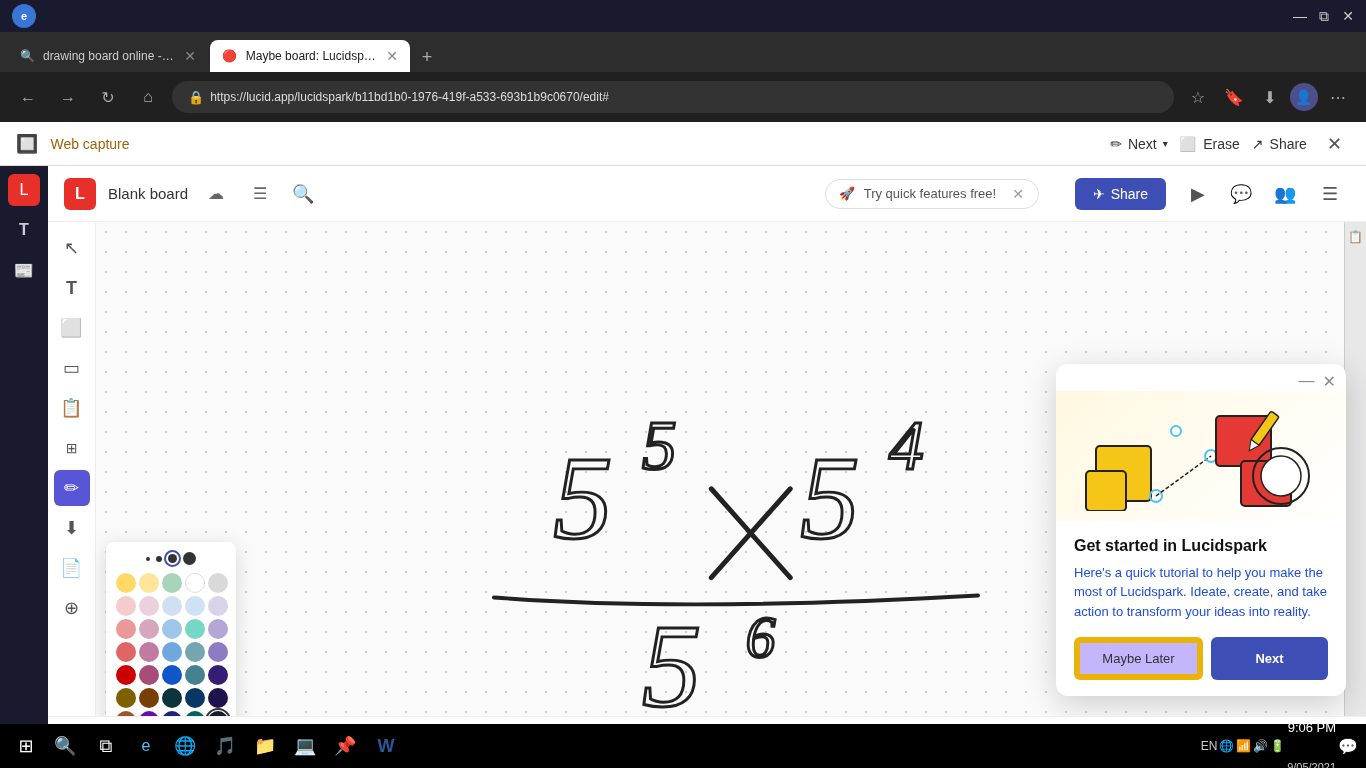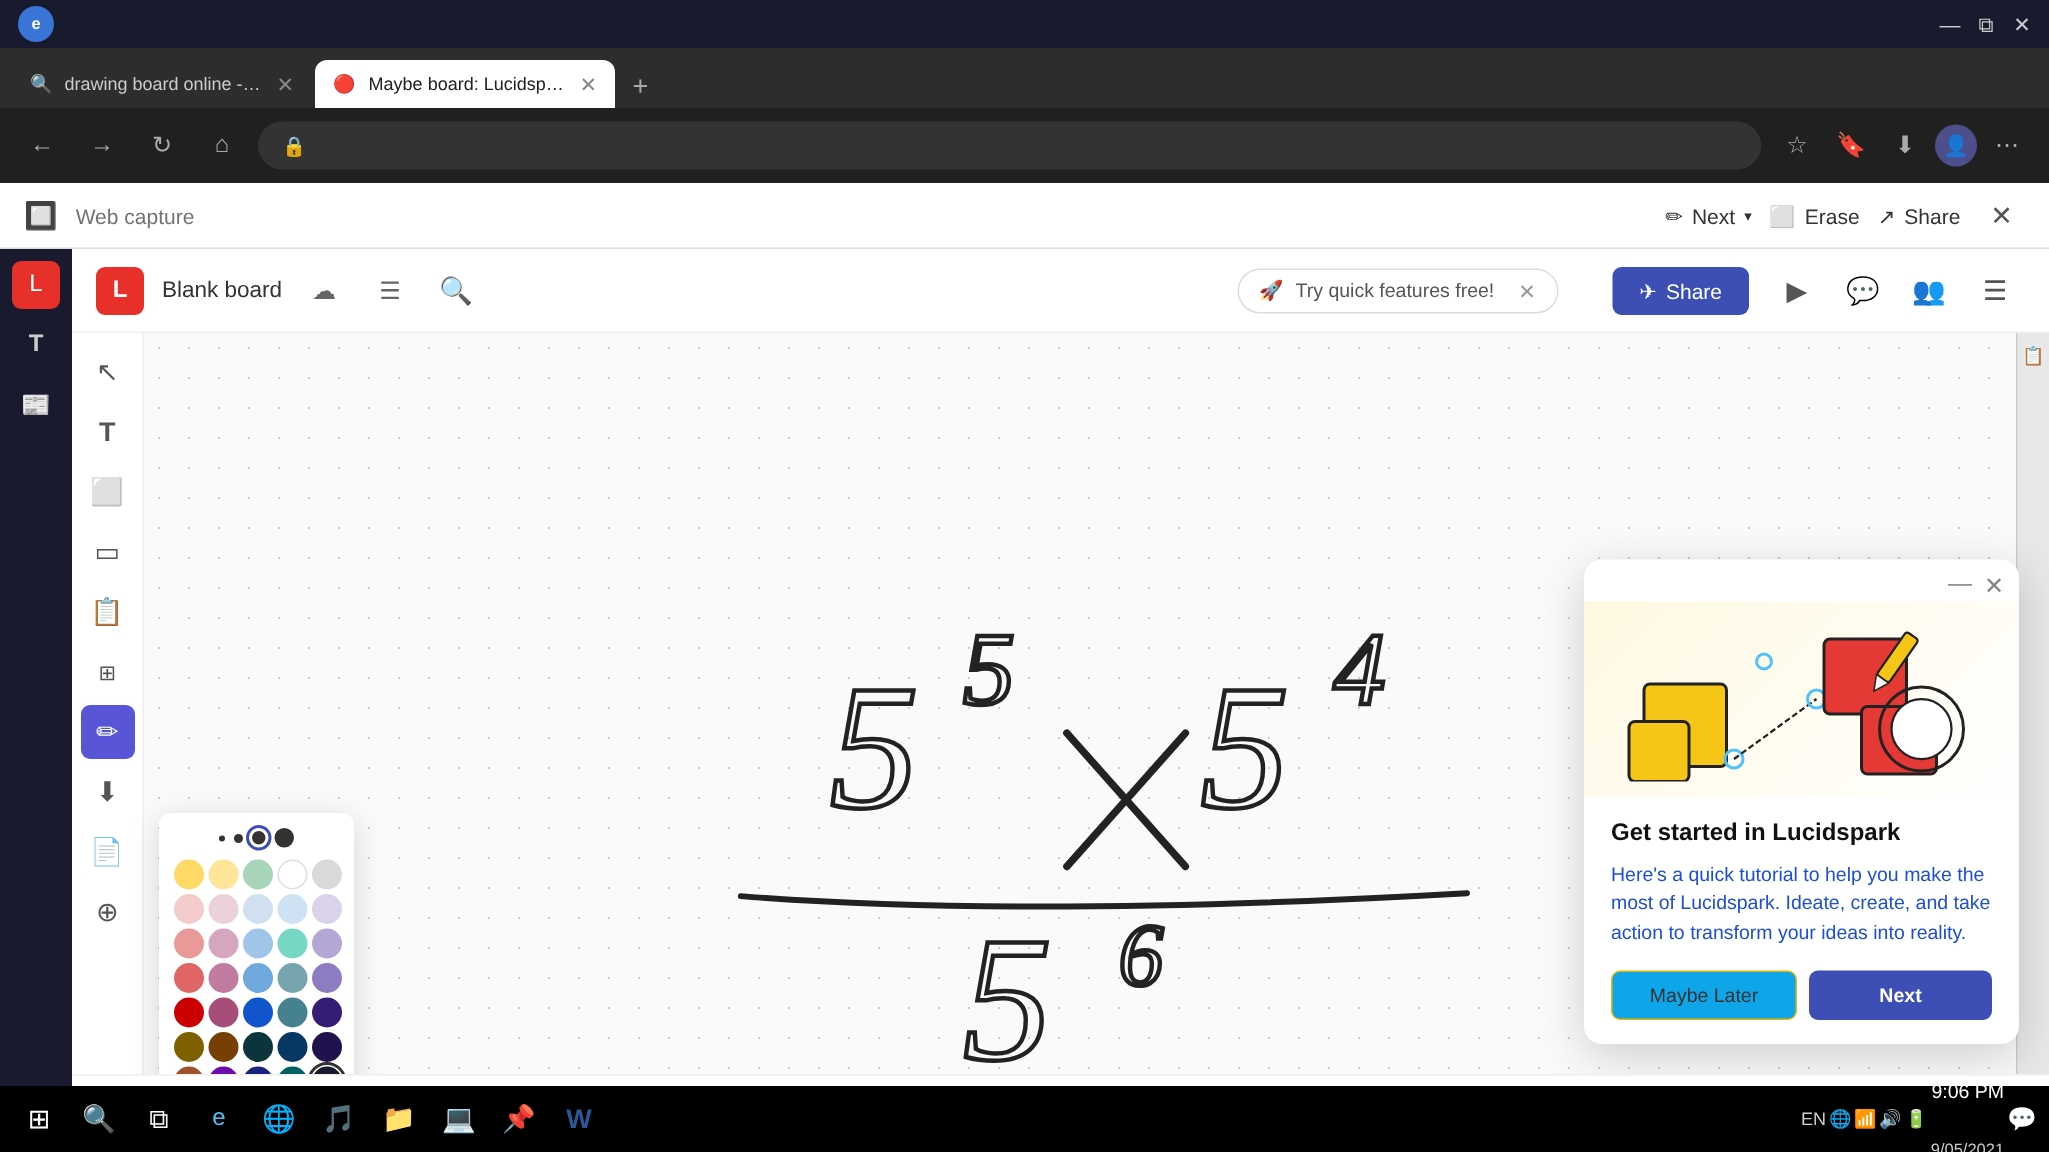--- a/index.html
+++ b/index.html
@@ -123,22 +123,22 @@
     .tutorial-header-btn { color: #888; font-size: 16px; cursor: pointer; }
     .tutorial-image {
       width: 100%; height: 130px; background: linear-gradient(135deg, #fff8e1 0%, #fff 100%);
       display: flex; align-items: center; justify-content: center; padding: 10px;
     }
     .tutorial-content { padding: 16px 18px 16px; }
     .tutorial-title { font-size: 16px; font-weight: 700; color: #111; margin-bottom: 8px; }
     .tutorial-desc { font-size: 13px; color: #1d4ed8; line-height: 1.5; margin-bottom: 16px; }
     .tutorial-actions { display: flex; gap: 8px; }
     .maybe-later-btn {
-      flex: 1; padding: 8px 12px; border: 1px solid #eab308; border-radius: 6px;
-      background: #0ea5e9; font-size: 13px; color: #333; cursor: pointer;
+      flex: 1; padding: 8px 12px; border: 6px solid #eab308; border-radius: 6px;
+      background: #c4b5fd; font-size: 13px; color: #333; cursor: pointer;
     }
     .next-btn {
       flex: 1; padding: 8px 12px; background: #3d4fb5; border: none; border-radius: 6px;
       font-size: 13px; color: #fff; cursor: pointer; font-weight: 600;
     }
 
     
     .bottom-toolbar {
       height: 52px; background: #fff; border-top: 1px solid #eee;
       display: flex; align-items: center; justify-content: center; gap: 16px;
@@ -200,33 +200,34 @@
     <div class="tab-new">+</div>
   </div>
 
   <div class="address-bar">
     <div class="nav-btn">←</div>
     <div class="nav-btn">→</div>
     <div class="nav-btn">↻</div>
     <div class="nav-btn">⌂</div>
     <div class="address-input" style="display:flex;align-items:center;gap:6px;">
       <span style="color:#aaa;font-size:13px;">🔒</span>
+      <span style="font-size:12px;color:#ddd;flex:1;overflow:hidden;white-space:nowrap;text-overflow:ellipsis;">https://lucid.app/lucidspark/b11bd1b0-1976-419f-a533-693b1b9c0670/edit#</span>
     </div>
     <div class="toolbar-icons">
       <div class="toolbar-icon">☆</div>
       <div class="toolbar-icon">🔖</div>
       <div class="toolbar-icon">⬇</div>
       <div class="toolbar-icon" style="width:28px;height:28px;border-radius:50%;background:#4e4e8a;overflow:hidden;display:flex;align-items:center;justify-content:center;font-size:14px;">👤</div>
       <div class="toolbar-icon">⋯</div>
     </div>
   </div>
 
   <div class="webcapture-bar">
     <span style="font-size:18px;">🔲</span>
-    <span style="font-size:14px;color:#737373;font-weight:500;">Web capture</span>
+    <span style="font-size:14px;color:#a16207;font-weight:500;">Web capture</span>
     <div style="flex:1;"></div>
     <div class="webcapture-action">
       <span>✏</span>
       <span>Next</span>
       <span style="font-size:10px;">▾</span>
     </div>
     <div class="webcapture-action">
       <span>⬜</span>
       <span>Erase</span>
     </div>

